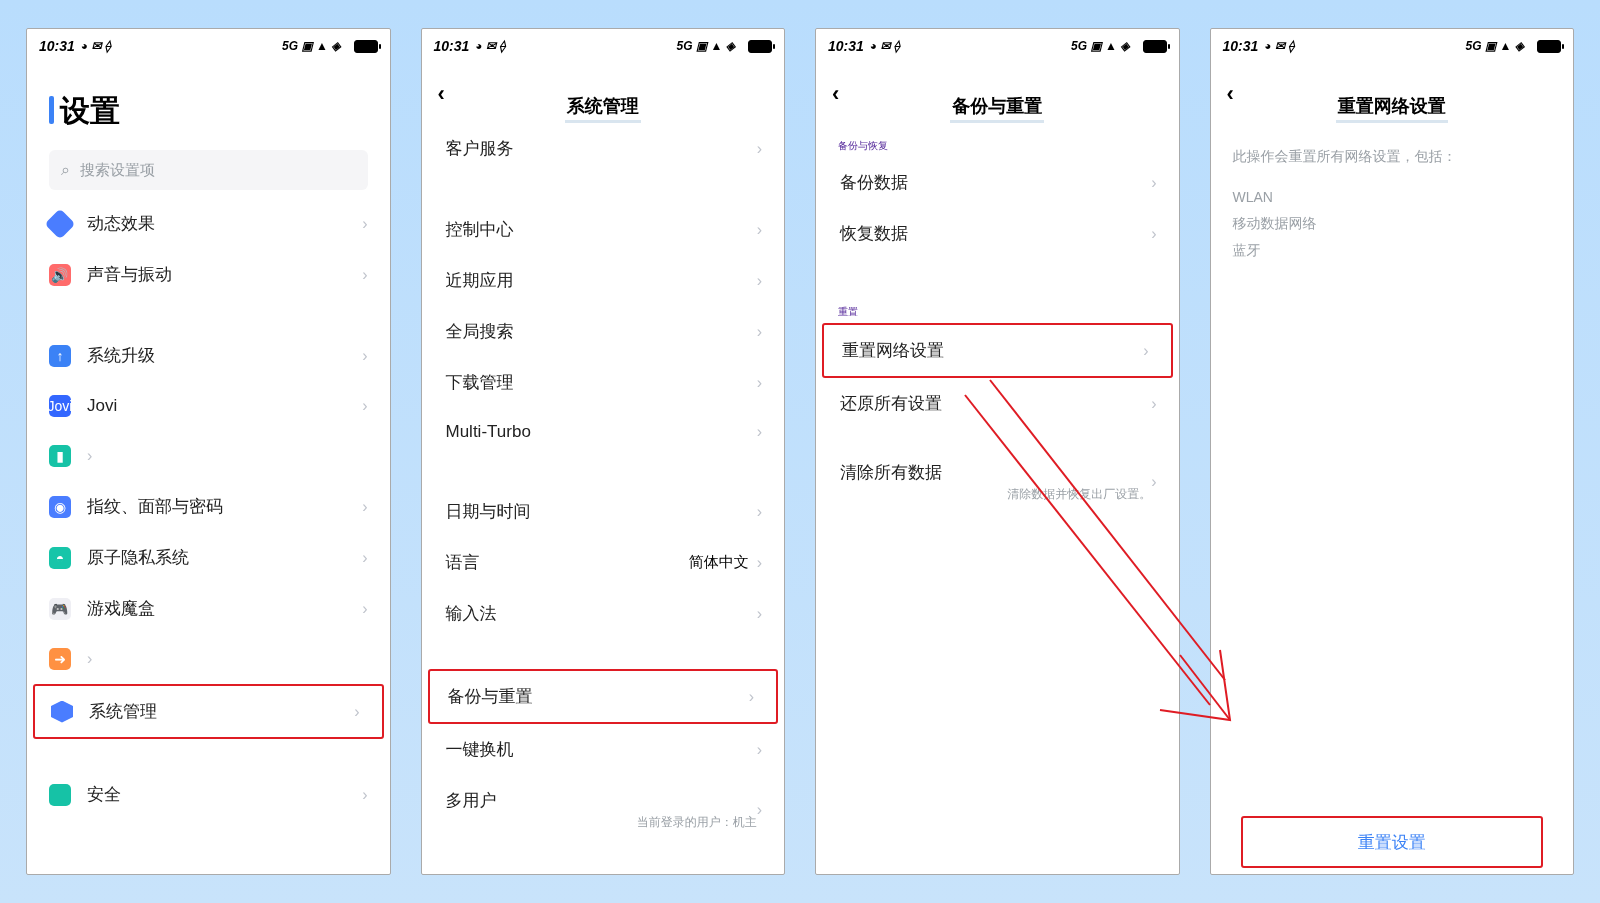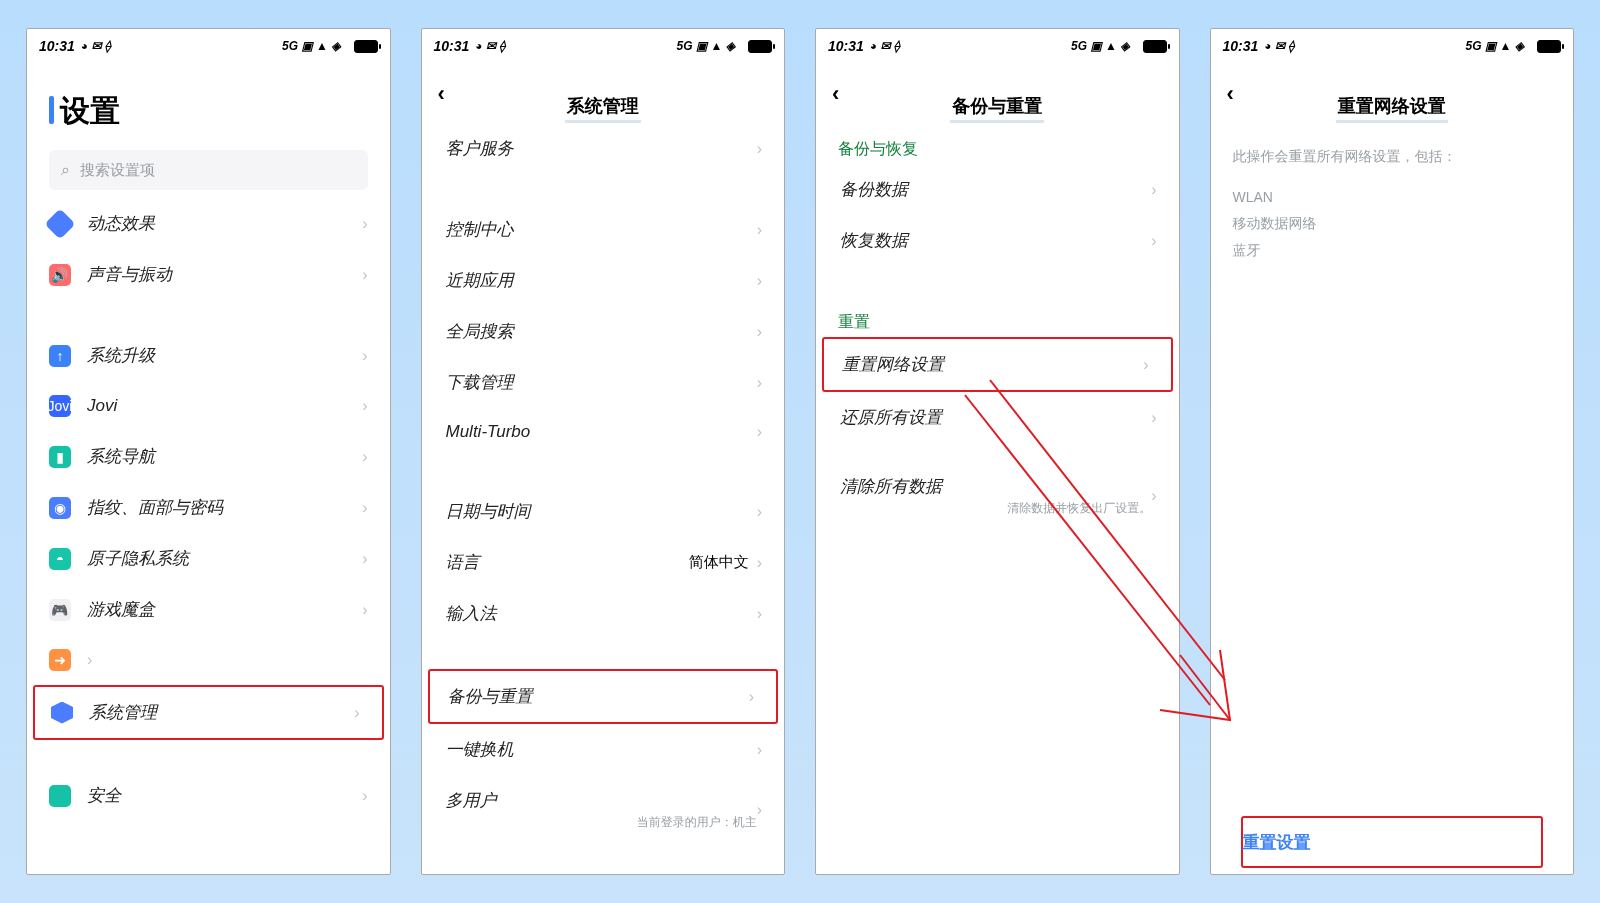--- a/index.html
+++ b/index.html
@@ -164,21 +164,20 @@
     margin-right: 16px;
     border-radius: 5px;
     display: flex;
     align-items: center;
     justify-content: center;
     font-size: 14px;
     color: #fff;
   }
   .item .label {
     flex: 1;
-    font-style: italic;
   }
   .item .value {
     color: #000000;
     font-size: 15px;
     margin-right: 8px;
   }
   .item .sub {
     font-size: 12px;
     color: #9aa0a6;
     margin-top: 2px;
@@ -192,22 +191,22 @@
   .item .chev {
     color: #c0c4cc;
     font-size: 16px;
   }
 
   .section-gap {
     height: 30px;
   }
 
   .section-label {
-    font-size: 16px;
-    color: #15803d;
+    font-size: 10px;
+    color: #4c1d95;
     padding: 16px 36px 4px 22px;
   }
 
   .redbox {
     border: 2px solid #df1c24;
     border-radius: 3px;
     box-sizing: border-box;
   }
 
   
@@ -222,25 +221,25 @@
   }
 
   .bottom-action {
     position: absolute;
     left: 30px;
     right: 30px;
     bottom: 6px;
     height: 52px;
     display: flex;
     align-items: center;
+    justify-content: center;
     color: #3b82f6;
     font-size: 17px;
     background: #fff;
     cursor: pointer;
-    font-weight: bold;
   }
 
   
   .arrow-svg {
     position: absolute;
     left: 0;
     top: 0;
     width: 1600px;
     height: 903px;
     pointer-events: none;
@@ -302,21 +301,20 @@
         <span class="label">系统升级</span>
         <span class="chev">›</span>
       </div>
       <div class="item">
         <span class="icon i-jovi">Jovi</span>
         <span class="label">Jovi</span>
         <span class="chev">›</span>
       </div>
       <div class="item">
         <span class="icon i-teal">▮</span>
-        <span class="label">系统导航</span>
         <span class="chev">›</span>
       </div>
       <div class="item">
         <span class="icon i-blue2">◉</span>
         <span class="label">指纹、面部与密码</span>
         <span class="chev">›</span>
       </div>
       <div class="item">
         <span class="icon i-tealsh">◓</span>
         <span class="label">原子隐私系统</span>

